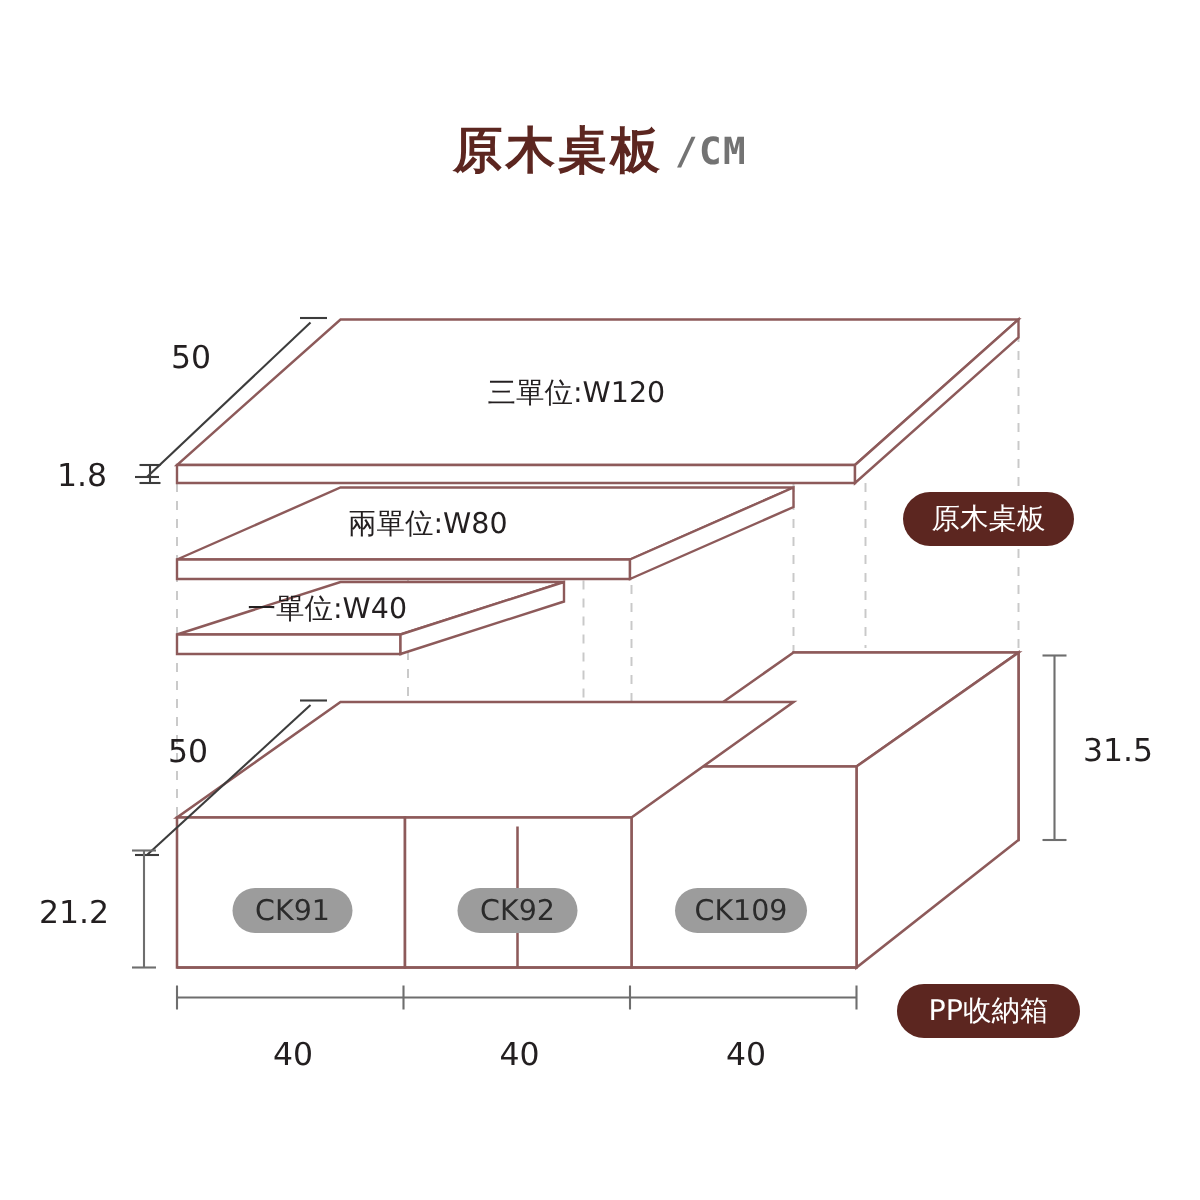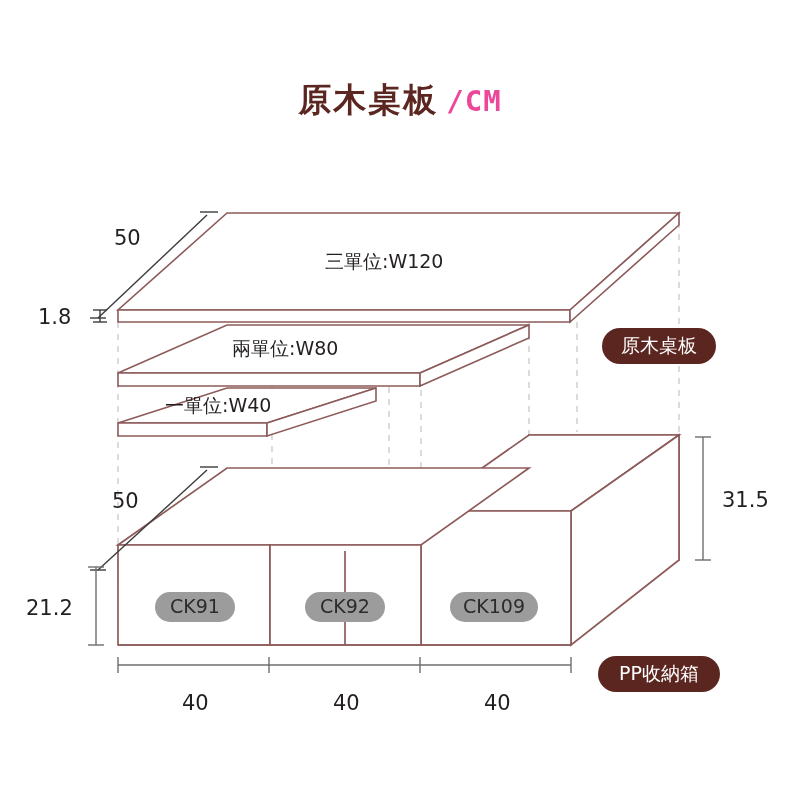--- a/index.html
+++ b/index.html
@@ -32,24 +32,24 @@
   .title-main {
     font-family: "DejaVu Sans", "Liberation Sans", sans-serif;
     font-size: 33px;
     font-weight: bold;
     letter-spacing: 2px;
     color: #5c2620;
     vertical-align: middle;
   }
   .title-unit {
     font-family: "DejaVu Sans Mono", "Liberation Mono", monospace;
-    font-size: 29px;
+    font-size: 25px;
     font-weight: bold;
     letter-spacing: 1px;
-    color: #ec4899;
+    color: #737373;
     vertical-align: middle;
     margin-left: 8px;
   }
   svg#scene {
     position: absolute;
     top: 0;
     left: 0;
     width: 800px;
     height: 800px;
   }

